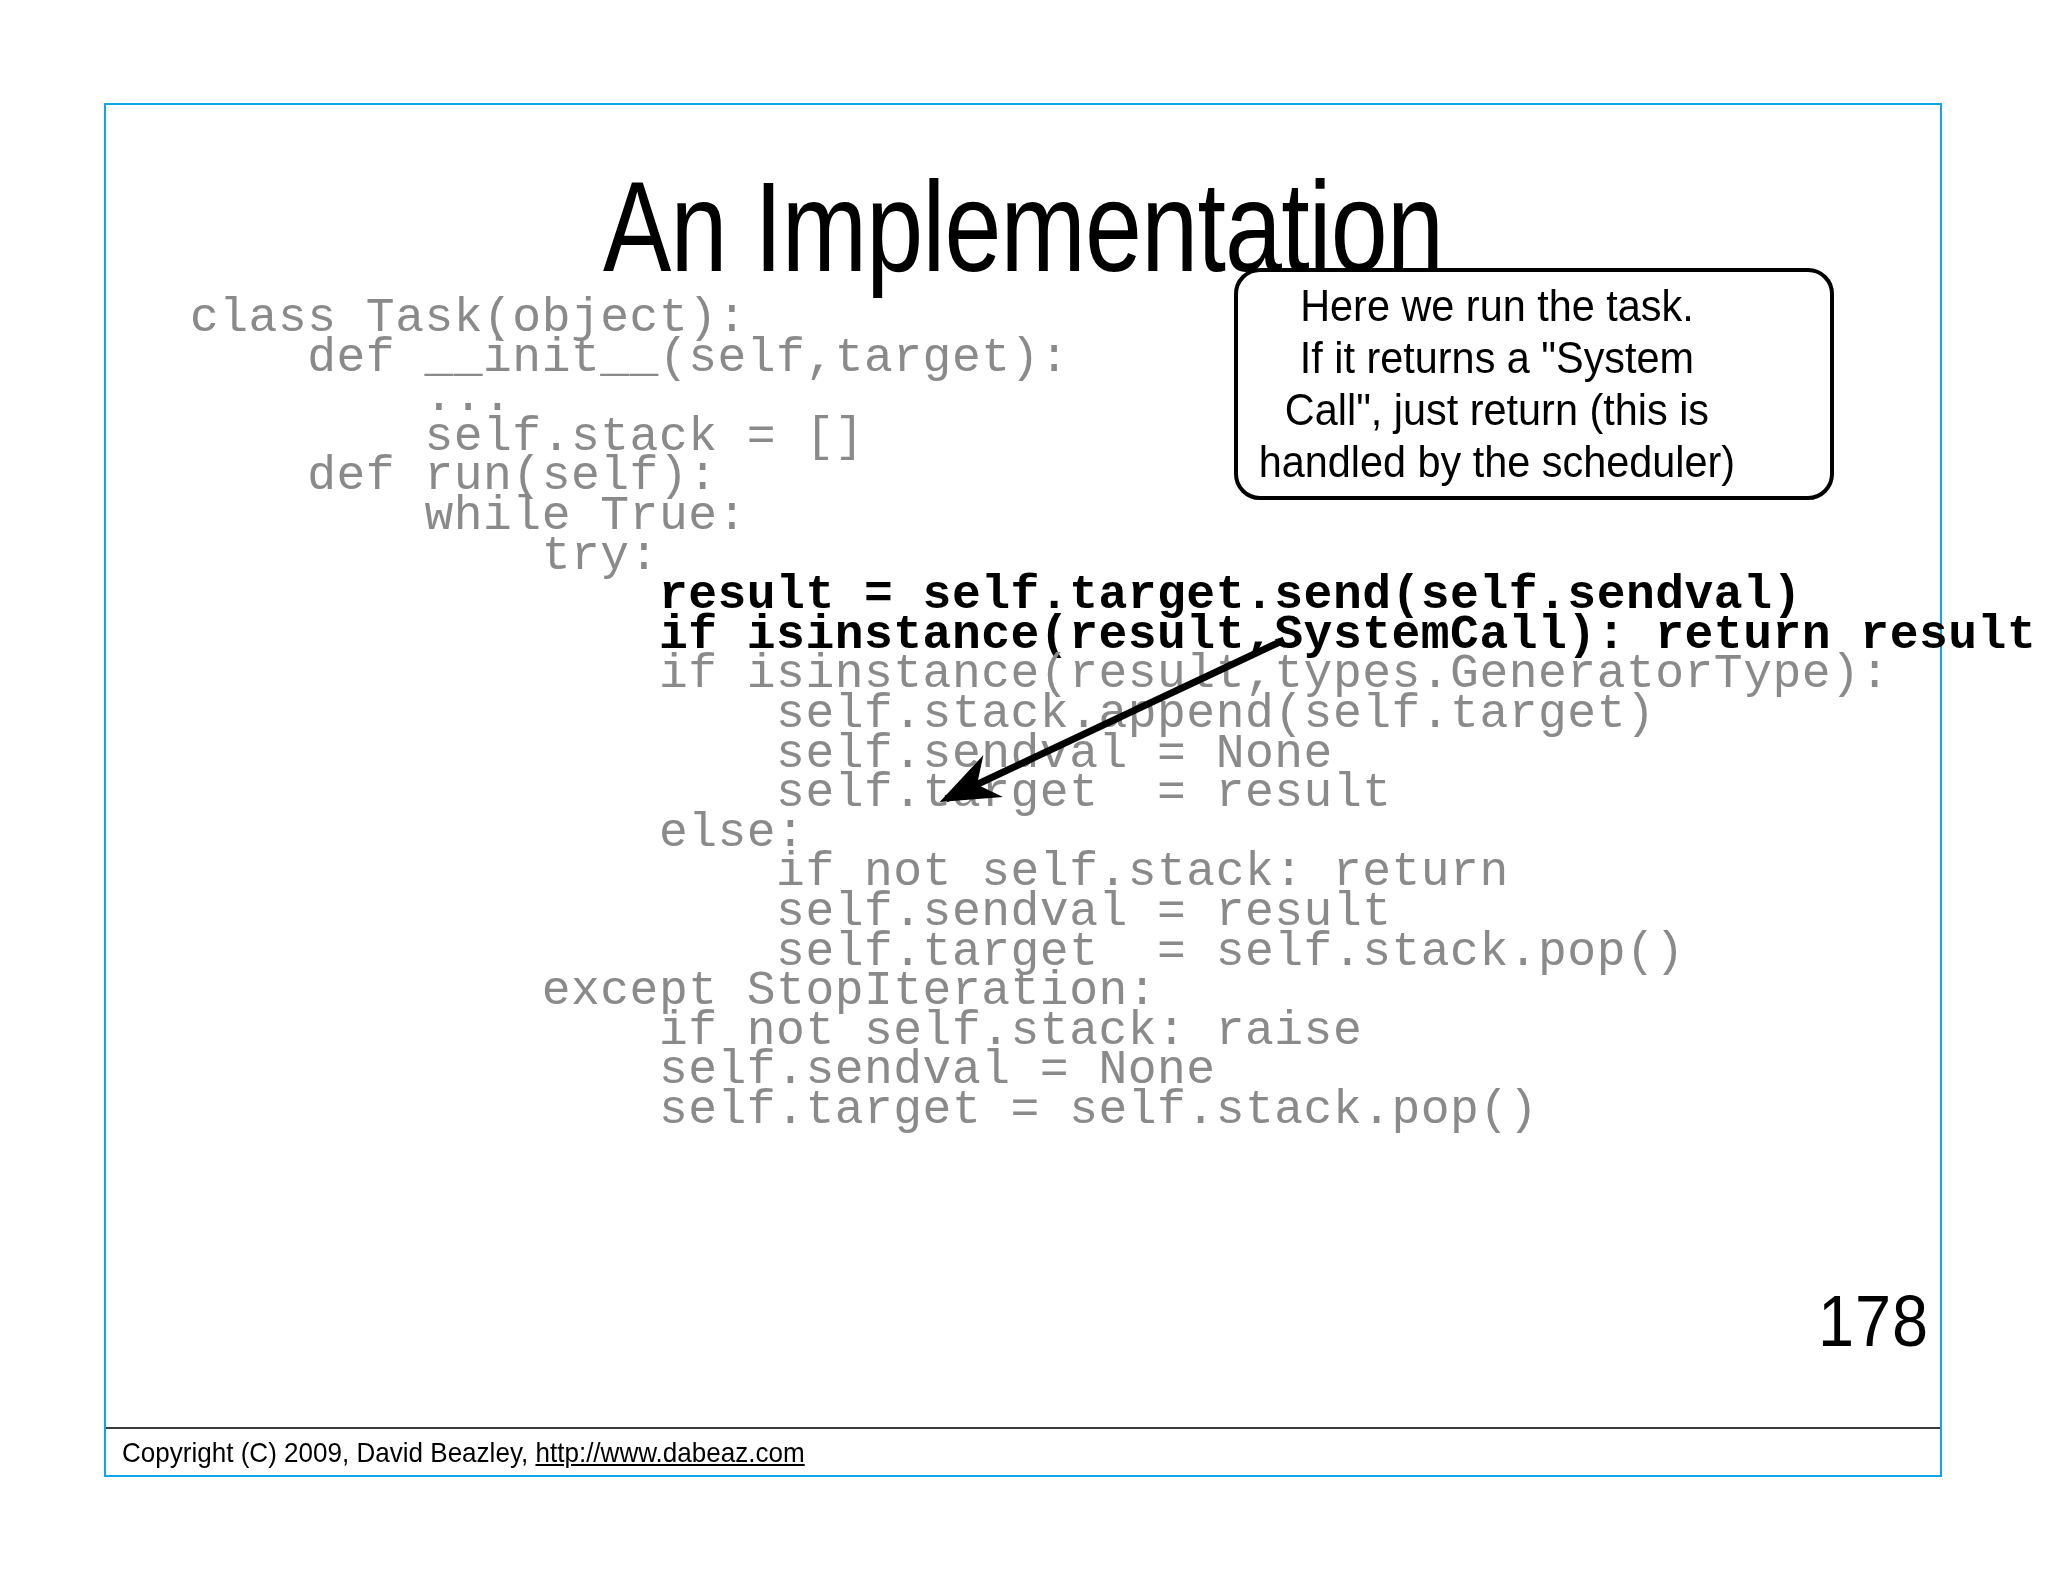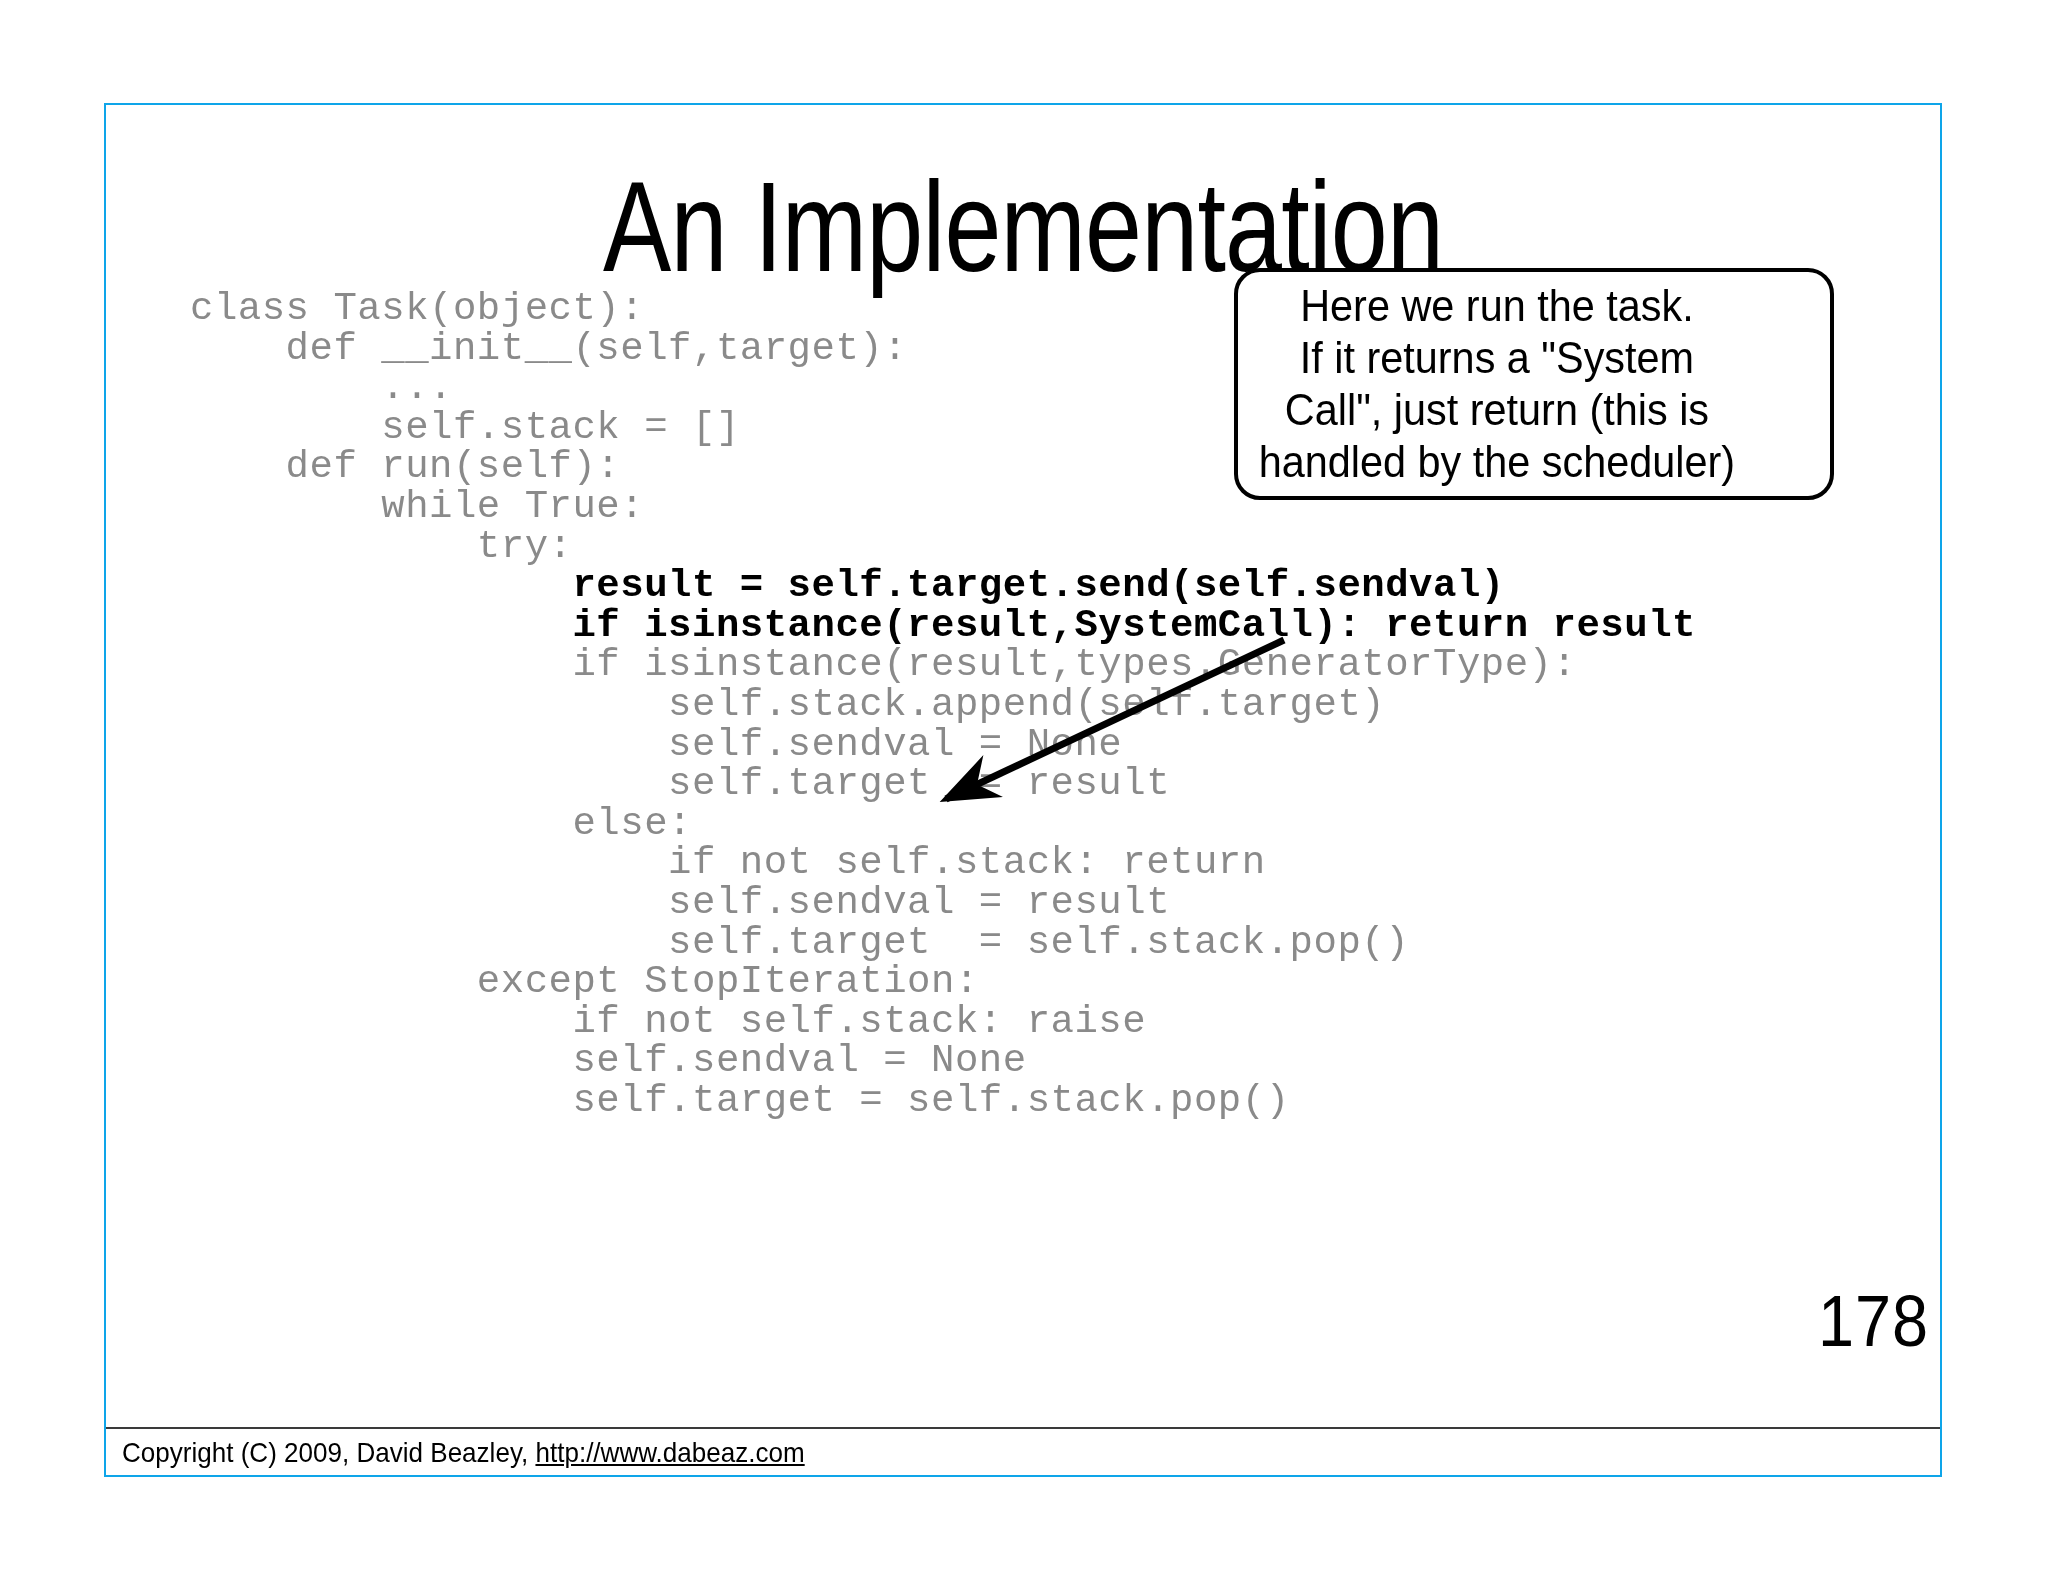--- a/index.html
+++ b/index.html
@@ -44,21 +44,21 @@
     white-space: nowrap;
     font-weight: 400;
   }
 
   
   #code-block {
     position: absolute;
     left: 84px;
     top: 146px;
     font-family: "Liberation Mono", "DejaVu Sans Mono", monospace;
-    font-size: 39px;
+    font-size: 48px;
     line-height: 39.6px;
     color: #8a8a8a;
     white-space: pre;
     letter-spacing: 0.5px;
   }
   #code-block .ln {
     display: block;
     height: 39.6px;
   }
   #code-block .ln.bold {

